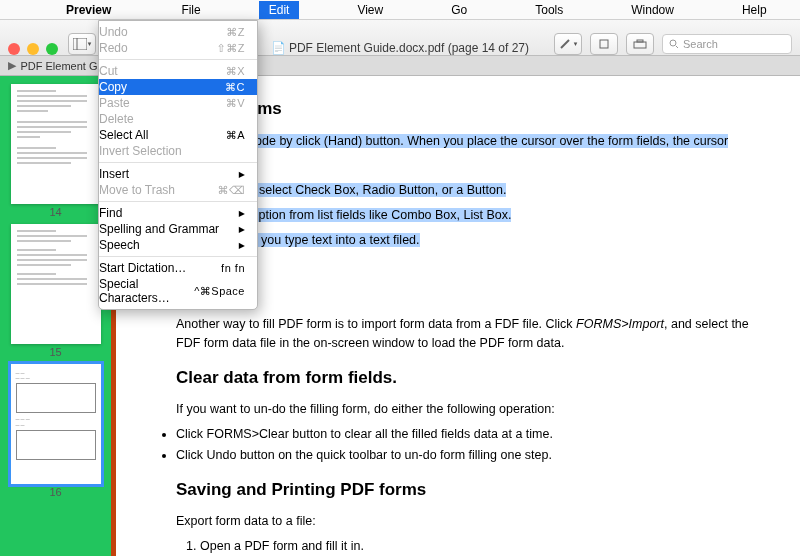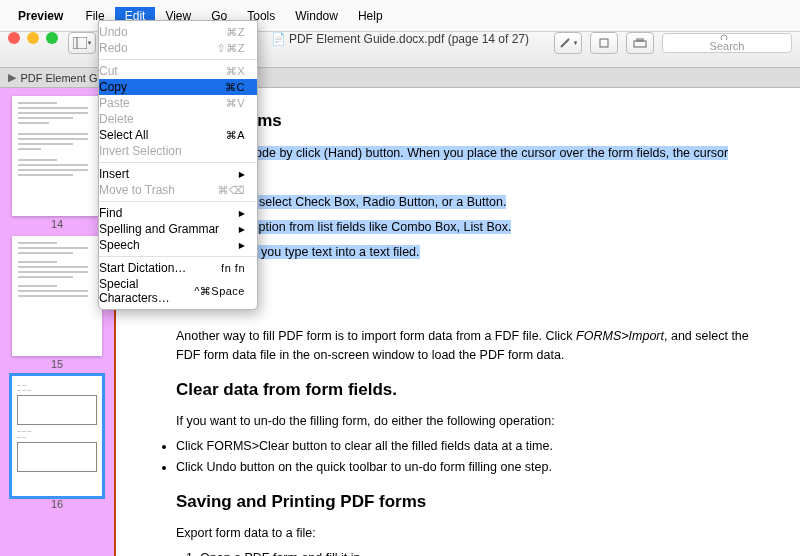--- a/index.html
+++ b/index.html
@@ -1,34 +1,34 @@
 <!DOCTYPE html>
 <html><head>
 <meta charset="utf-8">
 <style>
 * { margin:0; padding:0; box-sizing:border-box; font-family:-apple-system,"Helvetica Neue",Arial,sans-serif; }
 body { width:800px; height:556px; background:#e8e8e8; font-size:12px; overflow:hidden; position:relative; }
-.menubar { height:32px; background:#fafafa; border-bottom:1px solid #d0d0d0; display:flex; align-items:center; padding-left:8px; }
+.menubar { height:20px; background:#fafafa; border-bottom:1px solid #d0d0d0; display:flex; align-items:center; padding-left:8px;gap:48px; }
 .apple { font-size:14px; margin-right:10px; }
 .appname { font-weight:600; margin-right:12px; }
 .menu-item { padding:2px 10px; cursor:default; }
 .menu-item.open { background:#1a6fe8; color:#fff; }
-.toolbar { height:36px; background:linear-gradient(#f7f7f7,#e9e9e9); border-bottom:1px solid #bdbdbd; display:flex; align-items:flex-start; padding:0 8px; }
+.toolbar { height:36px; background:linear-gradient(#f7f7f7,#e9e9e9); border-bottom:1px solid #bdbdbd; display:flex; align-items:flex-end; padding:0 8px; }
 .traffic { display:flex; gap:7px; margin-right:10px; }
 .traffic span { width:12px; height:12px; border-radius:50%; display:block; }
 .tl-close{background:#ff5f57;} .tl-min{background:#ffbd2e;} .tl-max{background:#28c940;}
 .tbtn { width:28px; height:22px; border:1px solid #bbb; border-radius:4px; background:linear-gradient(#fff,#eee); display:flex; align-items:center; justify-content:center; margin-right:4px; font-size:12px; color:#555; }
 .titlebar-title { position:absolute; left:0; right:0; text-align:center; font-size:12px; color:#3a3a3a; pointer-events:none; }
 .toolbar-right { margin-left:auto; display:flex; align-items:center; gap:4px; }
-.search { width:130px; height:20px; border:1px solid #ccc; border-radius:4px; background:#fff; display:flex; align-items:center; padding:0 6px; font-size:11px; color:#999;flex-direction:column; }
+.search { width:130px; height:20px; border:1px solid #ccc; border-radius:4px; background:#fff; display:flex; align-items:center; padding:0 6px; font-size:11px; color:#999; }
 .search svg { margin-right:4px; }
 .tabbar { height:20px; background:#dcdcdc; border-bottom:1px solid #b8b8b8; display:flex; align-items:center; padding-left:8px; font-size:11px; color:#333; }
 .tabbar .chev { margin-right:4px; color:#666; }
 .content { display:flex; height:480px; background:#ededed; }
-.sidebar { width:116px; background:#f0abfc; border-right:2px solid #c2410c; overflow:hidden; padding-top:4px; }
+.sidebar { width:116px; background:#22c55e; border-right:5px solid #c2410c; overflow:hidden; padding-top:4px; }
 .thumb { width:90px; margin:4px auto 2px; background:#fff; box-shadow:0 1px 3px rgba(0,0,0,.25); }
 .thumb.t1{height:120px;} .thumb.t2{height:120px;} .thumb.t3{height:120px;}
 .thumb.sel { outline:3px solid #3b93f7; }
 .thumb-lines { padding:6px 6px; }
 .tl { height:2px; background:#c8c8c8; margin-bottom:3px; }
 .tl.s50{width:50%;} .tl.s70{width:70%;} .tl.s40{width:40%;} .tl.s90{width:90%;} .tl.s30{width:30%;}
 .pagenum { text-align:center; font-size:11px; color:#555; margin-bottom:6px; }
 .doc { flex:1; background:#fff; padding:20px 48px 20px 60px; overflow:hidden; color:#000; font-size:12.5px; line-height:1.5; position:relative; }
 .doc h2 { font-size:17px; font-weight:700; margin:12px 0 10px; }
 .doc h2.first { margin-top:0; }
@@ -36,21 +36,21 @@
 .partial { margin-left:-30px; }
 .hl { background:#b0d3ff; }
 .bullets { list-style:disc; margin-bottom:8px; }
 .bullets li { margin-bottom:2px; }
 .numlist { list-style:decimal; margin-left:24px; }
 .numlist li { margin-bottom:10px; }
 em { }
 .dropdown { position:absolute; top:20px; left:98px; width:160px; background:#fff; border:1px solid #b8b8b8; border-radius:0 0 5px 5px; box-shadow:2px 4px 14px rgba(0,0,0,.3); padding:3px 0; z-index:100; font-size:12px; }
 .dd-item { display:flex; justify-content:space-between; align-items:center; padding:1px 12px 1px 0; color:#000; }
 .dd-item.dis { color:#aaa; }
-.dd-item.hl { background:#1a6fe8; color:#000000; }
+.dd-item.hl { background:#1a6fe8; color:#ffffff; }
 .dd-sep { height:1px; background:#e0e0e0; margin:3px 0; }
 .dd-sc { font-size:11px; letter-spacing:.5px; }
 .dd-sub::after { content:"▶"; font-size:8px; }
 .thumb3-content { padding:6px 5px; font-size:4px; color:#444; line-height:1.3; }
 .thumb3-content .box { border:1px solid #888; height:30px; margin:3px 0; }
 </style>
 </head>
 <body>
 
 <div class="menubar">

